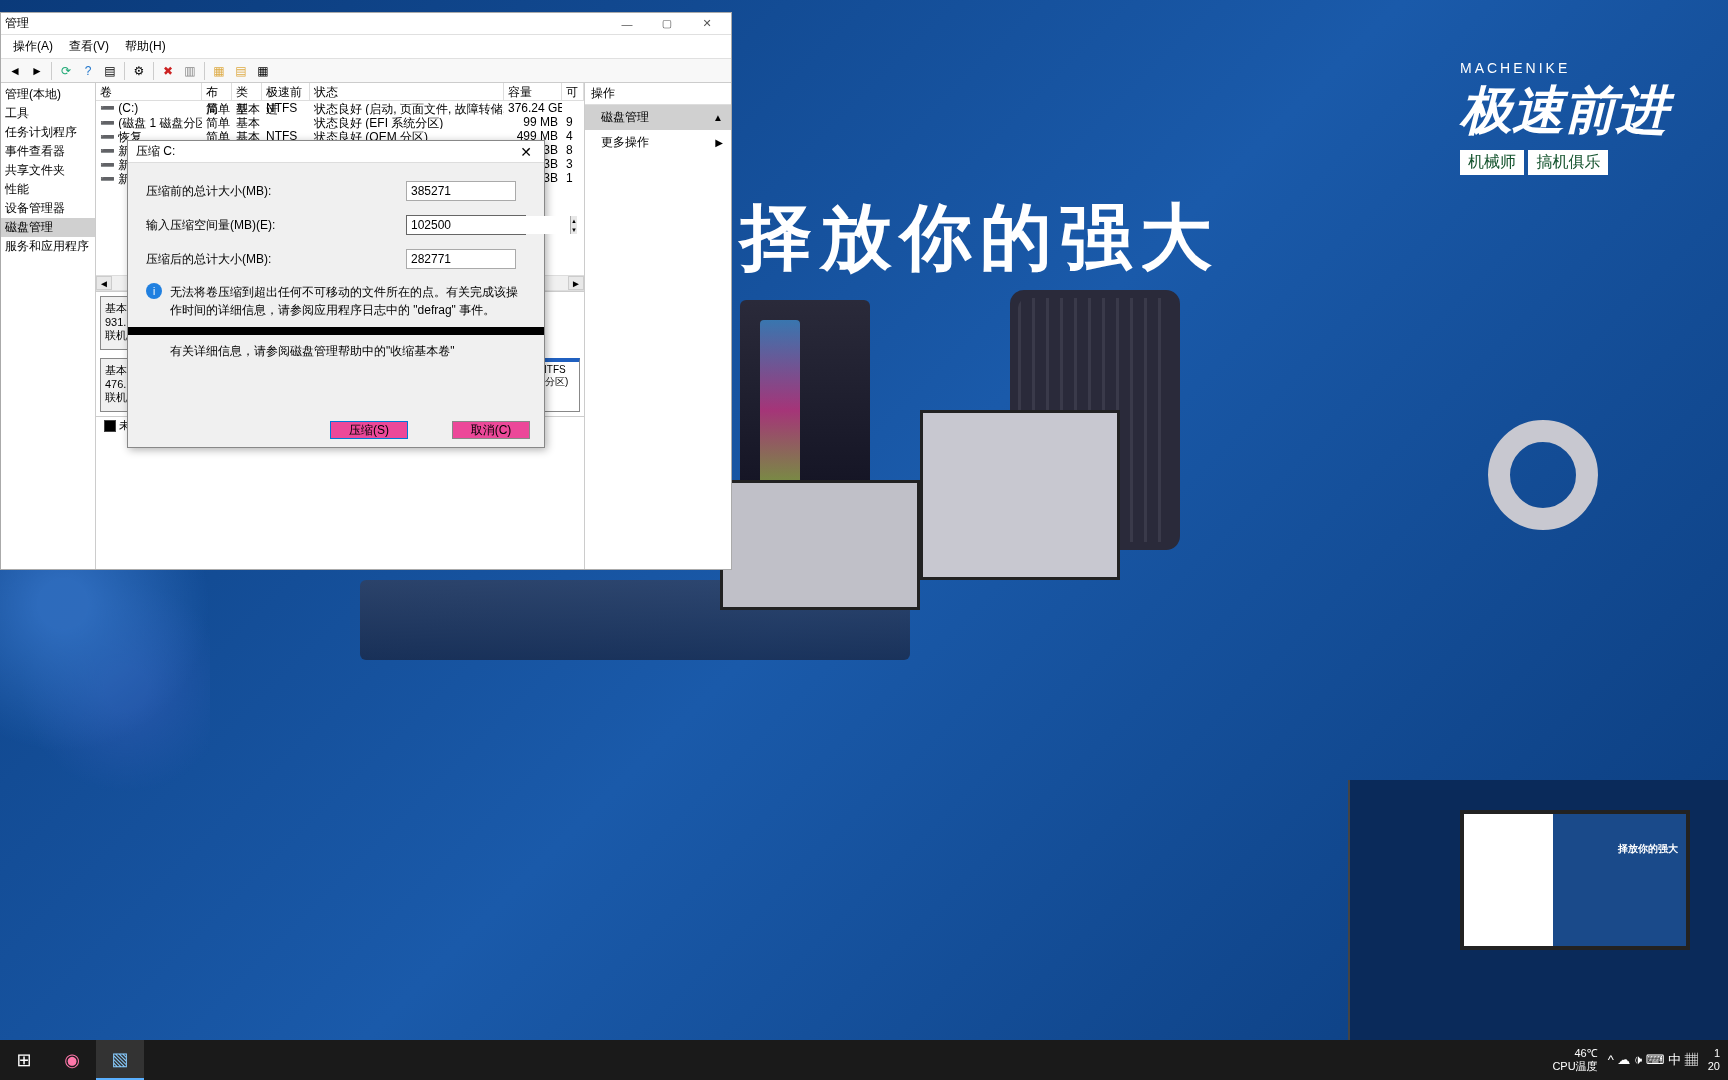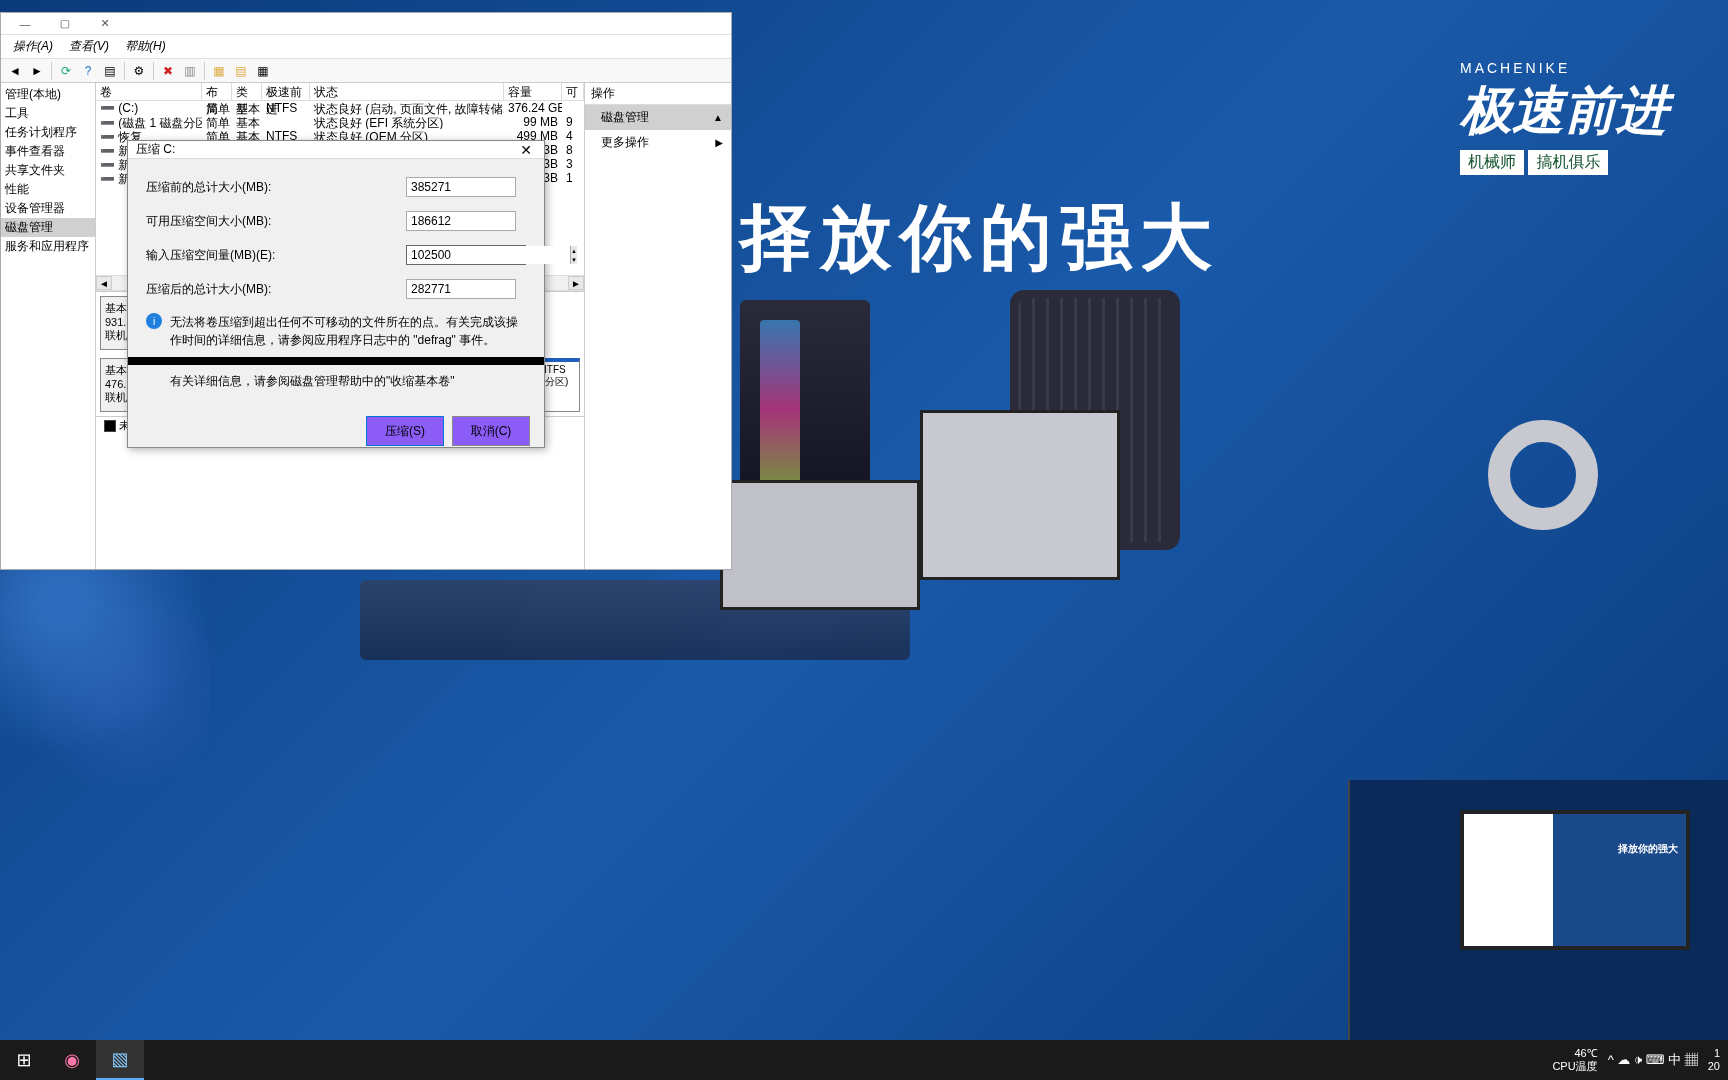--- a/index.html
+++ b/index.html
@@ -14,21 +14,21 @@
 .brand-logo .cn { font-size: 52px; font-weight: bold; font-style: italic; }
 .brand-logo .sub { background: #fff; color: #14532d; display: inline-block; padding: 2px 8px; font-size: 16px; margin-top: 4px; }
 
 
 .window { position: absolute; top: 12px; left: 0; width: 732px; height: 558px; background: #fff; border: 1px solid #aaa; display: flex; flex-direction: column; }
 .titlebar { height: 22px; background: #fff; display: flex; align-items: center; padding: 0 4px; font-size: 12px; border-bottom: 1px solid #e0e0e0; }
 .titlebar-title { flex: 1; }
 .titlebar-btns { display: flex; gap: 0; }
 .titlebar-btn { width: 40px; height: 20px; display: flex; align-items: center; justify-content: center; font-size: 11px; color: #555; }
 .menubar { height: 24px; display: flex; align-items: center; padding: 0 4px; font-size: 12px; border-bottom: 1px solid #e0e0e0; }
-.menubar span { padding: 8px 8px; font-style: italic; }
+.menubar span { padding: 8px 8px; }
 .toolbar { height: 24px; display: flex; align-items: center; padding: 0 4px; gap: 2px; border-bottom: 1px solid #ccc; background: #f8f8f8; }
 .toolbar-btn { width: 20px; height: 20px; display: flex; align-items: center; justify-content: center; border: 1px solid transparent; font-size: 12px; }
 .toolbar-sep { width: 1px; height: 18px; background: #ccc; margin: 0 2px; }
 
 .main-area { flex: 1; display: flex; overflow: hidden; }
 .tree-panel { width: 95px; border-right: 1px solid #ccc; font-size: 12px; padding: 2px 0; overflow: hidden; }
 .tree-item { padding: 1px 4px; white-space: nowrap; }
 .tree-item.current { background: #d0d0d0; }
 .center-panel { flex: 1; display: flex; flex-direction: column; border-right: 1px solid #ccc; }
 .right-panel { width: 146px; font-size: 12px; display: flex; flex-direction: column; }
@@ -66,21 +66,21 @@
 .dlg-row { display: flex; align-items: center; margin-bottom: 14px; }
 .dlg-label { width: 260px; }
 .dlg-input { width: 110px; height: 20px; border: 1px solid #aaa; background: #fff; padding: 0 4px; font-size: 12px; display: flex; align-items: center; }
 .dlg-spinner { width: 120px; height: 20px; border: 1px solid #666; background: #7f1d1d; display: flex; }
 .dlg-spinner input { flex: 1; border: none; padding: 0 4px; font-size: 12px; outline: none; }
 .dlg-spinner-btns { width: 14px; display: flex; flex-direction: column; border-left: 1px solid #aaa; }
 .dlg-spinner-btn { flex: 1; font-size: 6px; display: flex; align-items: center; justify-content: center; background: #e8e8e8; }
 .dlg-info { display: flex; gap: 8px; margin: 8px 0; line-height: 1.5; }
 .dlg-info-icon { width: 16px; height: 16px; background: #2080e0; border-radius: 50%; color: #fff; display: flex; align-items: center; justify-content: center; font-size: 10px; flex-shrink: 0; }
 .dlg-buttons { display: flex; justify-content: flex-end; gap: 8px; padding: 8px 14px; }
-.dlg-btn { width: 78px; height: 30px; border: 1px solid #888; background: #8b5cf6; font-size: 12px; }
+.dlg-btn { width: 78px; height: 18px; border: 1px solid #888; background: #ec4899; font-size: 12px; margin-left: 36px; }
 .dlg-btn.primary { border: 1px solid #0078d7; }
 .dlg-black-bar { height: 8px; background: #000; margin: 4px -18px 8px -18px; }
 
 
 .taskbar { position: absolute; bottom: 0; left: 0; width: 100%; height: 40px; background: #1a1a1a; display: flex; align-items: center; }
 .task-icon { width: 48px; height: 40px; display: flex; align-items: center; justify-content: center; color: #fff; font-size: 18px; }
 .task-icon.active { border-bottom: 2px solid #5ab0ff; background: #333; }
 .tray { margin-left: auto; display: flex; align-items: center; color: #fff; font-size: 11px; padding-right: 8px; gap: 10px; }
 .tray-temp { text-align: right; line-height: 1.2; }
 .tray-icons { display: flex; gap: 8px; font-size: 13px; }
@@ -116,20 +116,21 @@
   <div class="wallpaper-text-big">择放你的强大</div>
   <div class="brand-logo">
     <div class="en">MACHENIKE</div>
     <div class="cn">极速前进</div>
     <div><span class="sub">机械师</span> <span class="sub">搞机俱乐</span></div>
   </div>
 </div>
 
 <div class="window">
   <div class="titlebar">
+    <span class="titlebar-title">管理</span>
     <div class="titlebar-btns">
       <div class="titlebar-btn">—</div>
       <div class="titlebar-btn">▢</div>
       <div class="titlebar-btn">✕</div>
     </div>
   </div>
   <div class="menubar">
     <span>操作(A)</span>
     <span>查看(V)</span>
     <span>帮助(H)</span>
@@ -289,24 +290,20 @@
   <div class="dlg-title">
     <span>压缩 C:</span>
     <span class="dlg-close">✕</span>
   </div>
   <div class="dlg-body">
     <div class="dlg-row">
       <div class="dlg-label">压缩前的总计大小(MB):</div>
       <div class="dlg-input">385271</div>
     </div>
     <div class="dlg-row">
-      <div class="dlg-label">可用压缩空间大小(MB):</div>
-      <div class="dlg-input">186612</div>
-    </div>
-    <div class="dlg-row">
       <div class="dlg-label">输入压缩空间量(MB)(E):</div>
       <div class="dlg-spinner">
         <input value="102500" style="">
         <div class="dlg-spinner-btns">
           <div class="dlg-spinner-btn">▲</div>
           <div class="dlg-spinner-btn">▼</div>
         </div>
       </div>
     </div>
     <div class="dlg-row">

